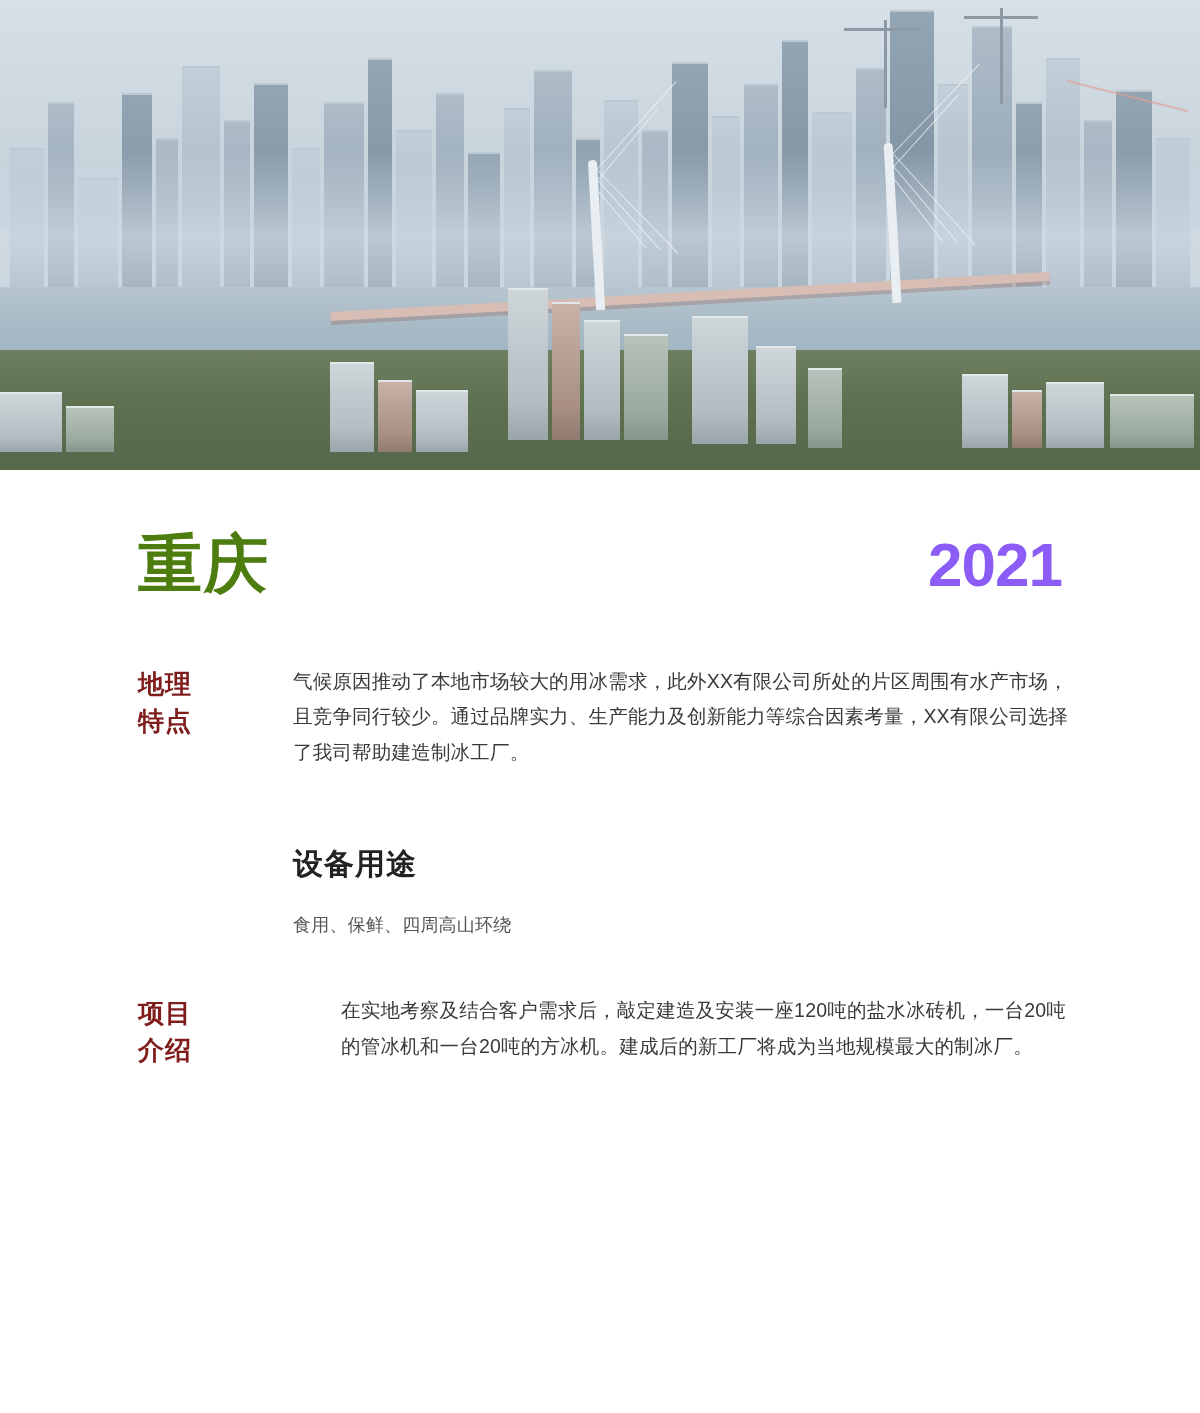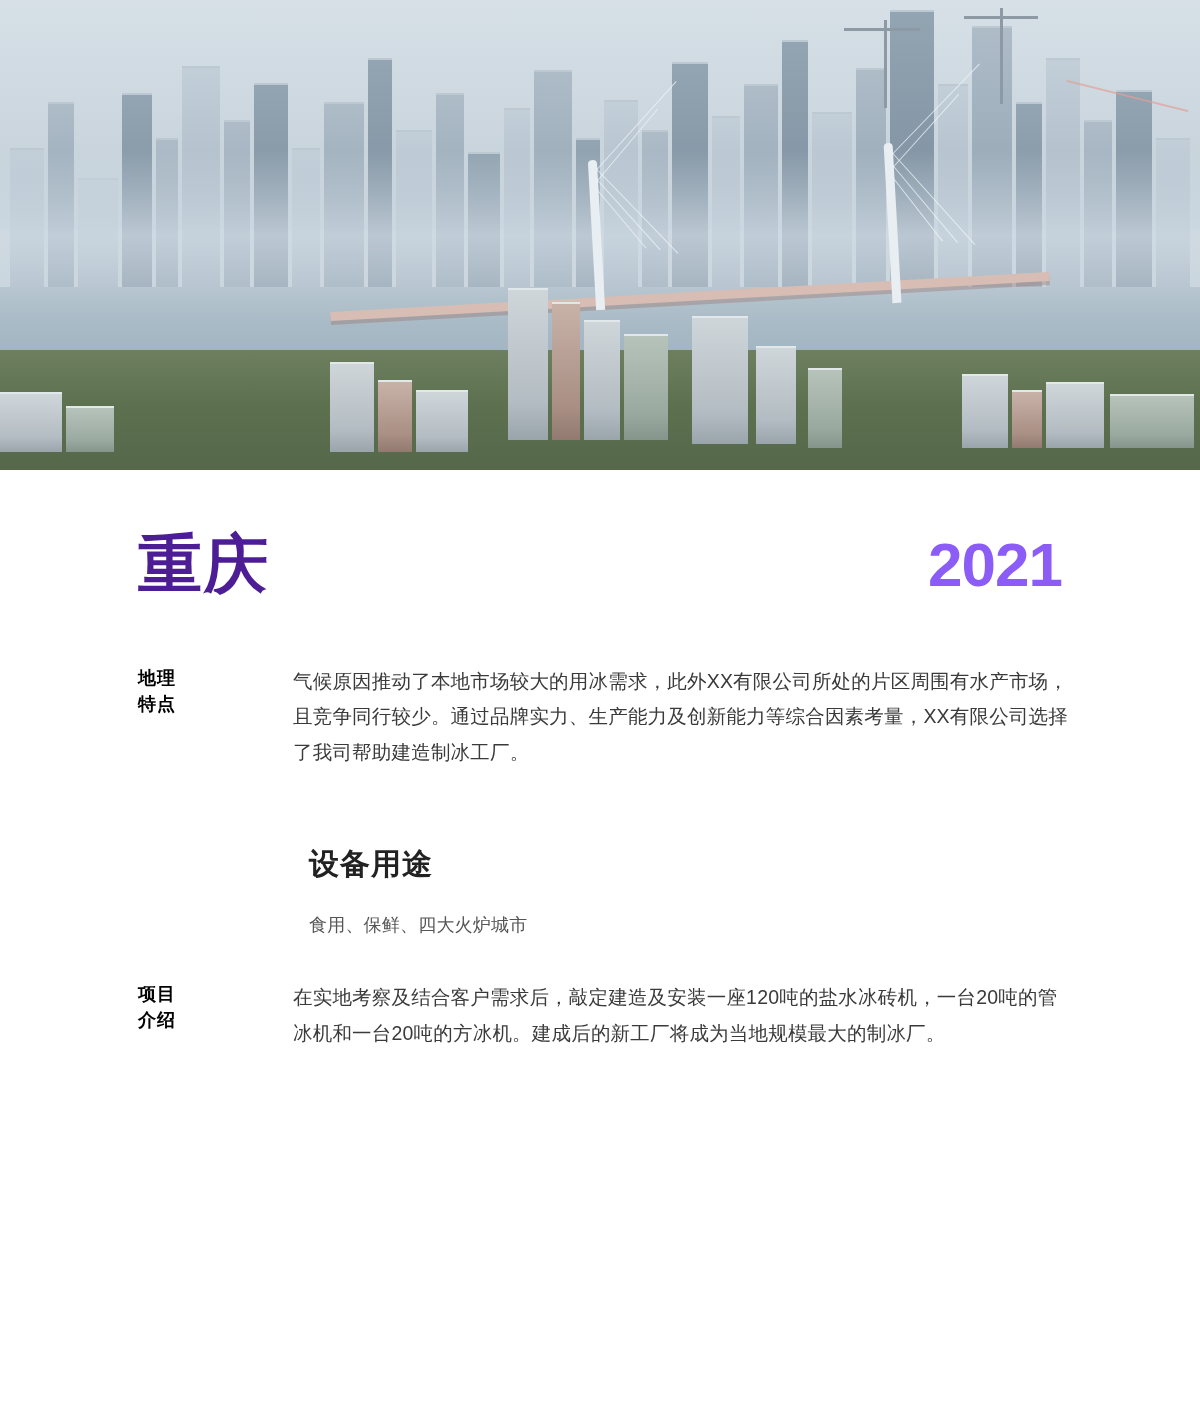--- a/index.html
+++ b/index.html
@@ -117,63 +117,63 @@
   }
   .title-row {
     display: flex;
     align-items: flex-end;
     justify-content: space-between;
     margin: 62px 138px 0 138px;
   }
   .city-title {
     font-size: 64px;
     font-weight: bold;
-    color: #4c1d95;
+    color: #4d7c0f;
     letter-spacing: 2px;
     line-height: 1;
   }
   .year {
     font-size: 62px;
     font-weight: bold;
     color: #8b5cf6;
     line-height: 1;
     letter-spacing: -1px;
   }
 
   .block {
     display: flex;
     margin: 0 130px 0 138px;
   }
   .block.geo { margin-top: 68px; }
-  .block.intro { margin-top: 39px; }
+  .block.intro { margin-top: 52px; gap: 48px; }
 
   .side-label {
     width: 155px;
     flex: 0 0 155px;
-    font-size: 18px;
+    font-size: 26px;
     font-weight: bold;
-    color: #000000;
+    color: #7f1d1d;
     line-height: 1.42;
     letter-spacing: 1px;
     padding-top: 2px;
   }
   .body-col {
     flex: 1;
   }
   .para {
     font-size: 19.5px;
     line-height: 1.82;
     color: #3a3a3a;
     letter-spacing: 0.2px;
   }
   .para + .para { margin-top: 30px; font-style: italic; }
 
   .two-col {
     display: flex;
-    margin: 74px 0 0 16px;
+    margin: 74px 0 0 0;
     padding-left: 0;
     align-items: flex-end;
   }
   .col {
     flex: 0 0 50%;
   }
   .col-title {
     font-size: 30px;
     font-weight: bold;
     color: #222222;
@@ -283,21 +283,21 @@
     <div class="side-label">
       <div>地理</div>
       <div>特点</div>
     </div>
     <div class="body-col">
       <div class="para">气候原因推动了本地市场较大的用冰需求，此外XX有限公司所处的片区周围有水产市场，且竞争同行较少。通过品牌实力、生产能力及创新能力等综合因素考量，XX有限公司选择了我司帮助建造制冰工厂。</div>
 
       <div class="two-col">
         <div class="col">
           <div class="col-title">设备用途</div>
-          <div class="col-text">食用、保鲜、四大火炉城市</div>
+          <div class="col-text">食用、保鲜、四周高山环绕</div>
         </div>
       </div>
     </div>
   </div>
 
   <div class="block intro">
     <div class="side-label">
       <div>项目</div>
       <div>介绍</div>
     </div>

